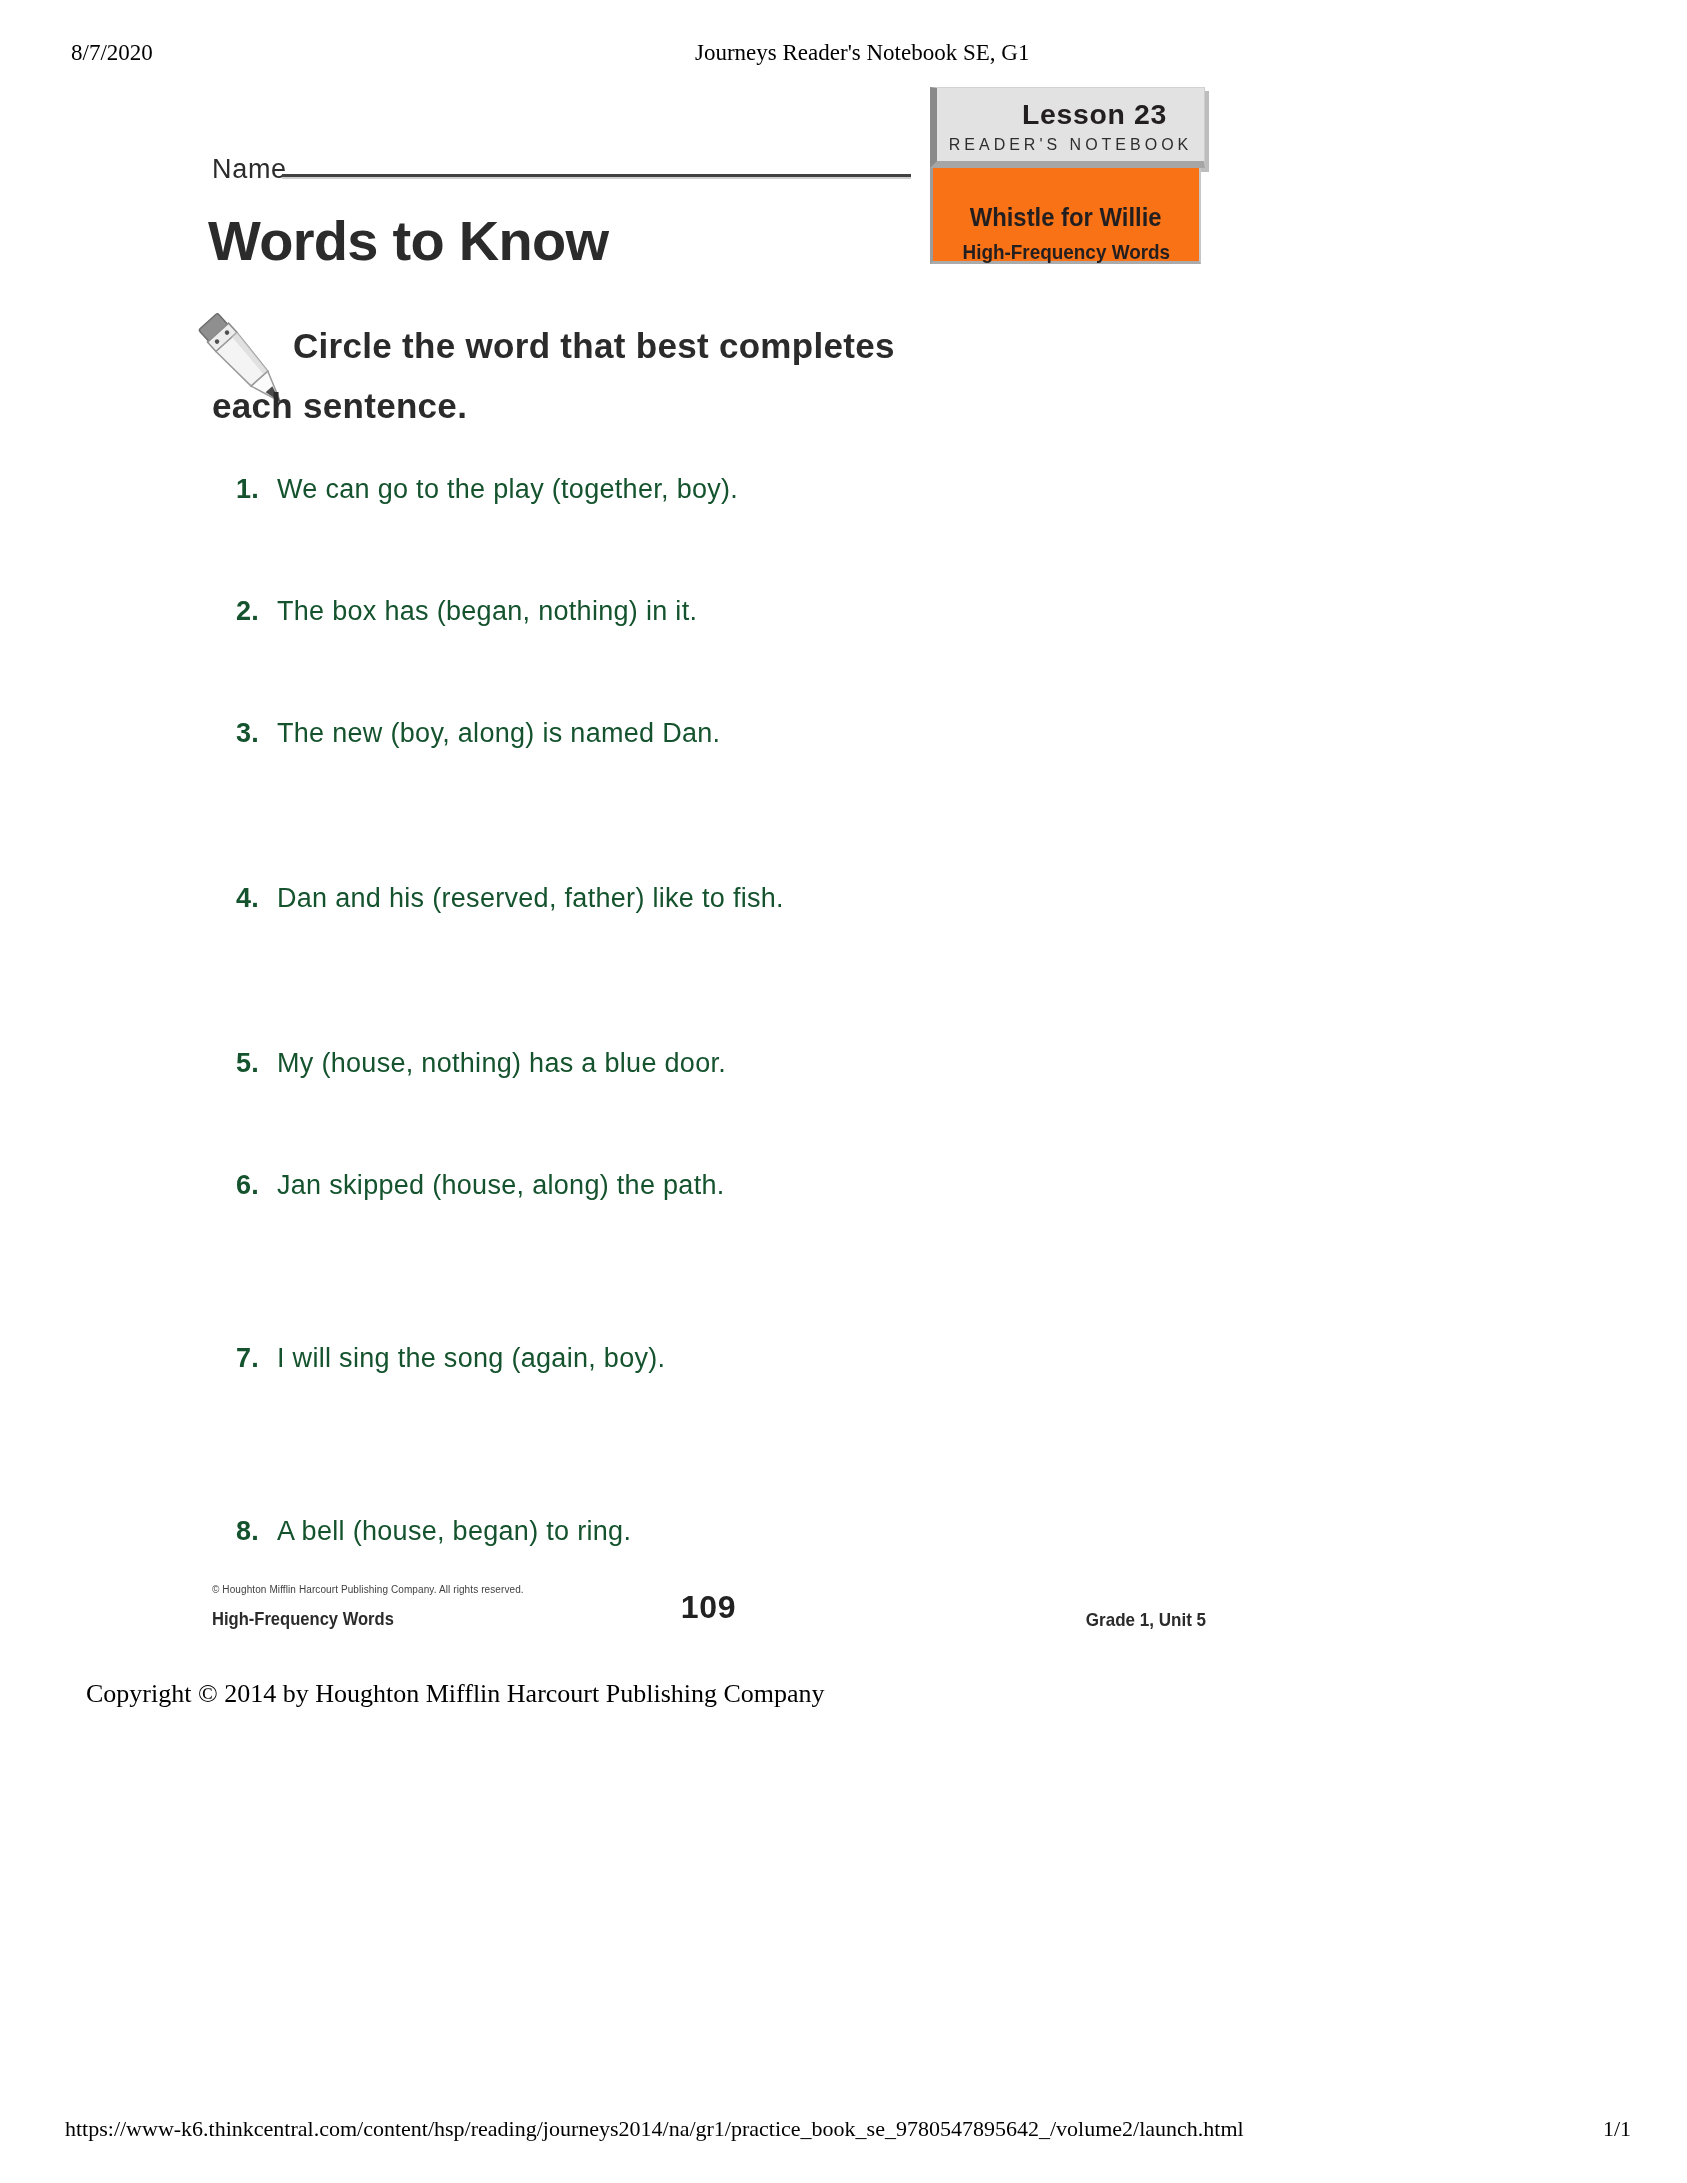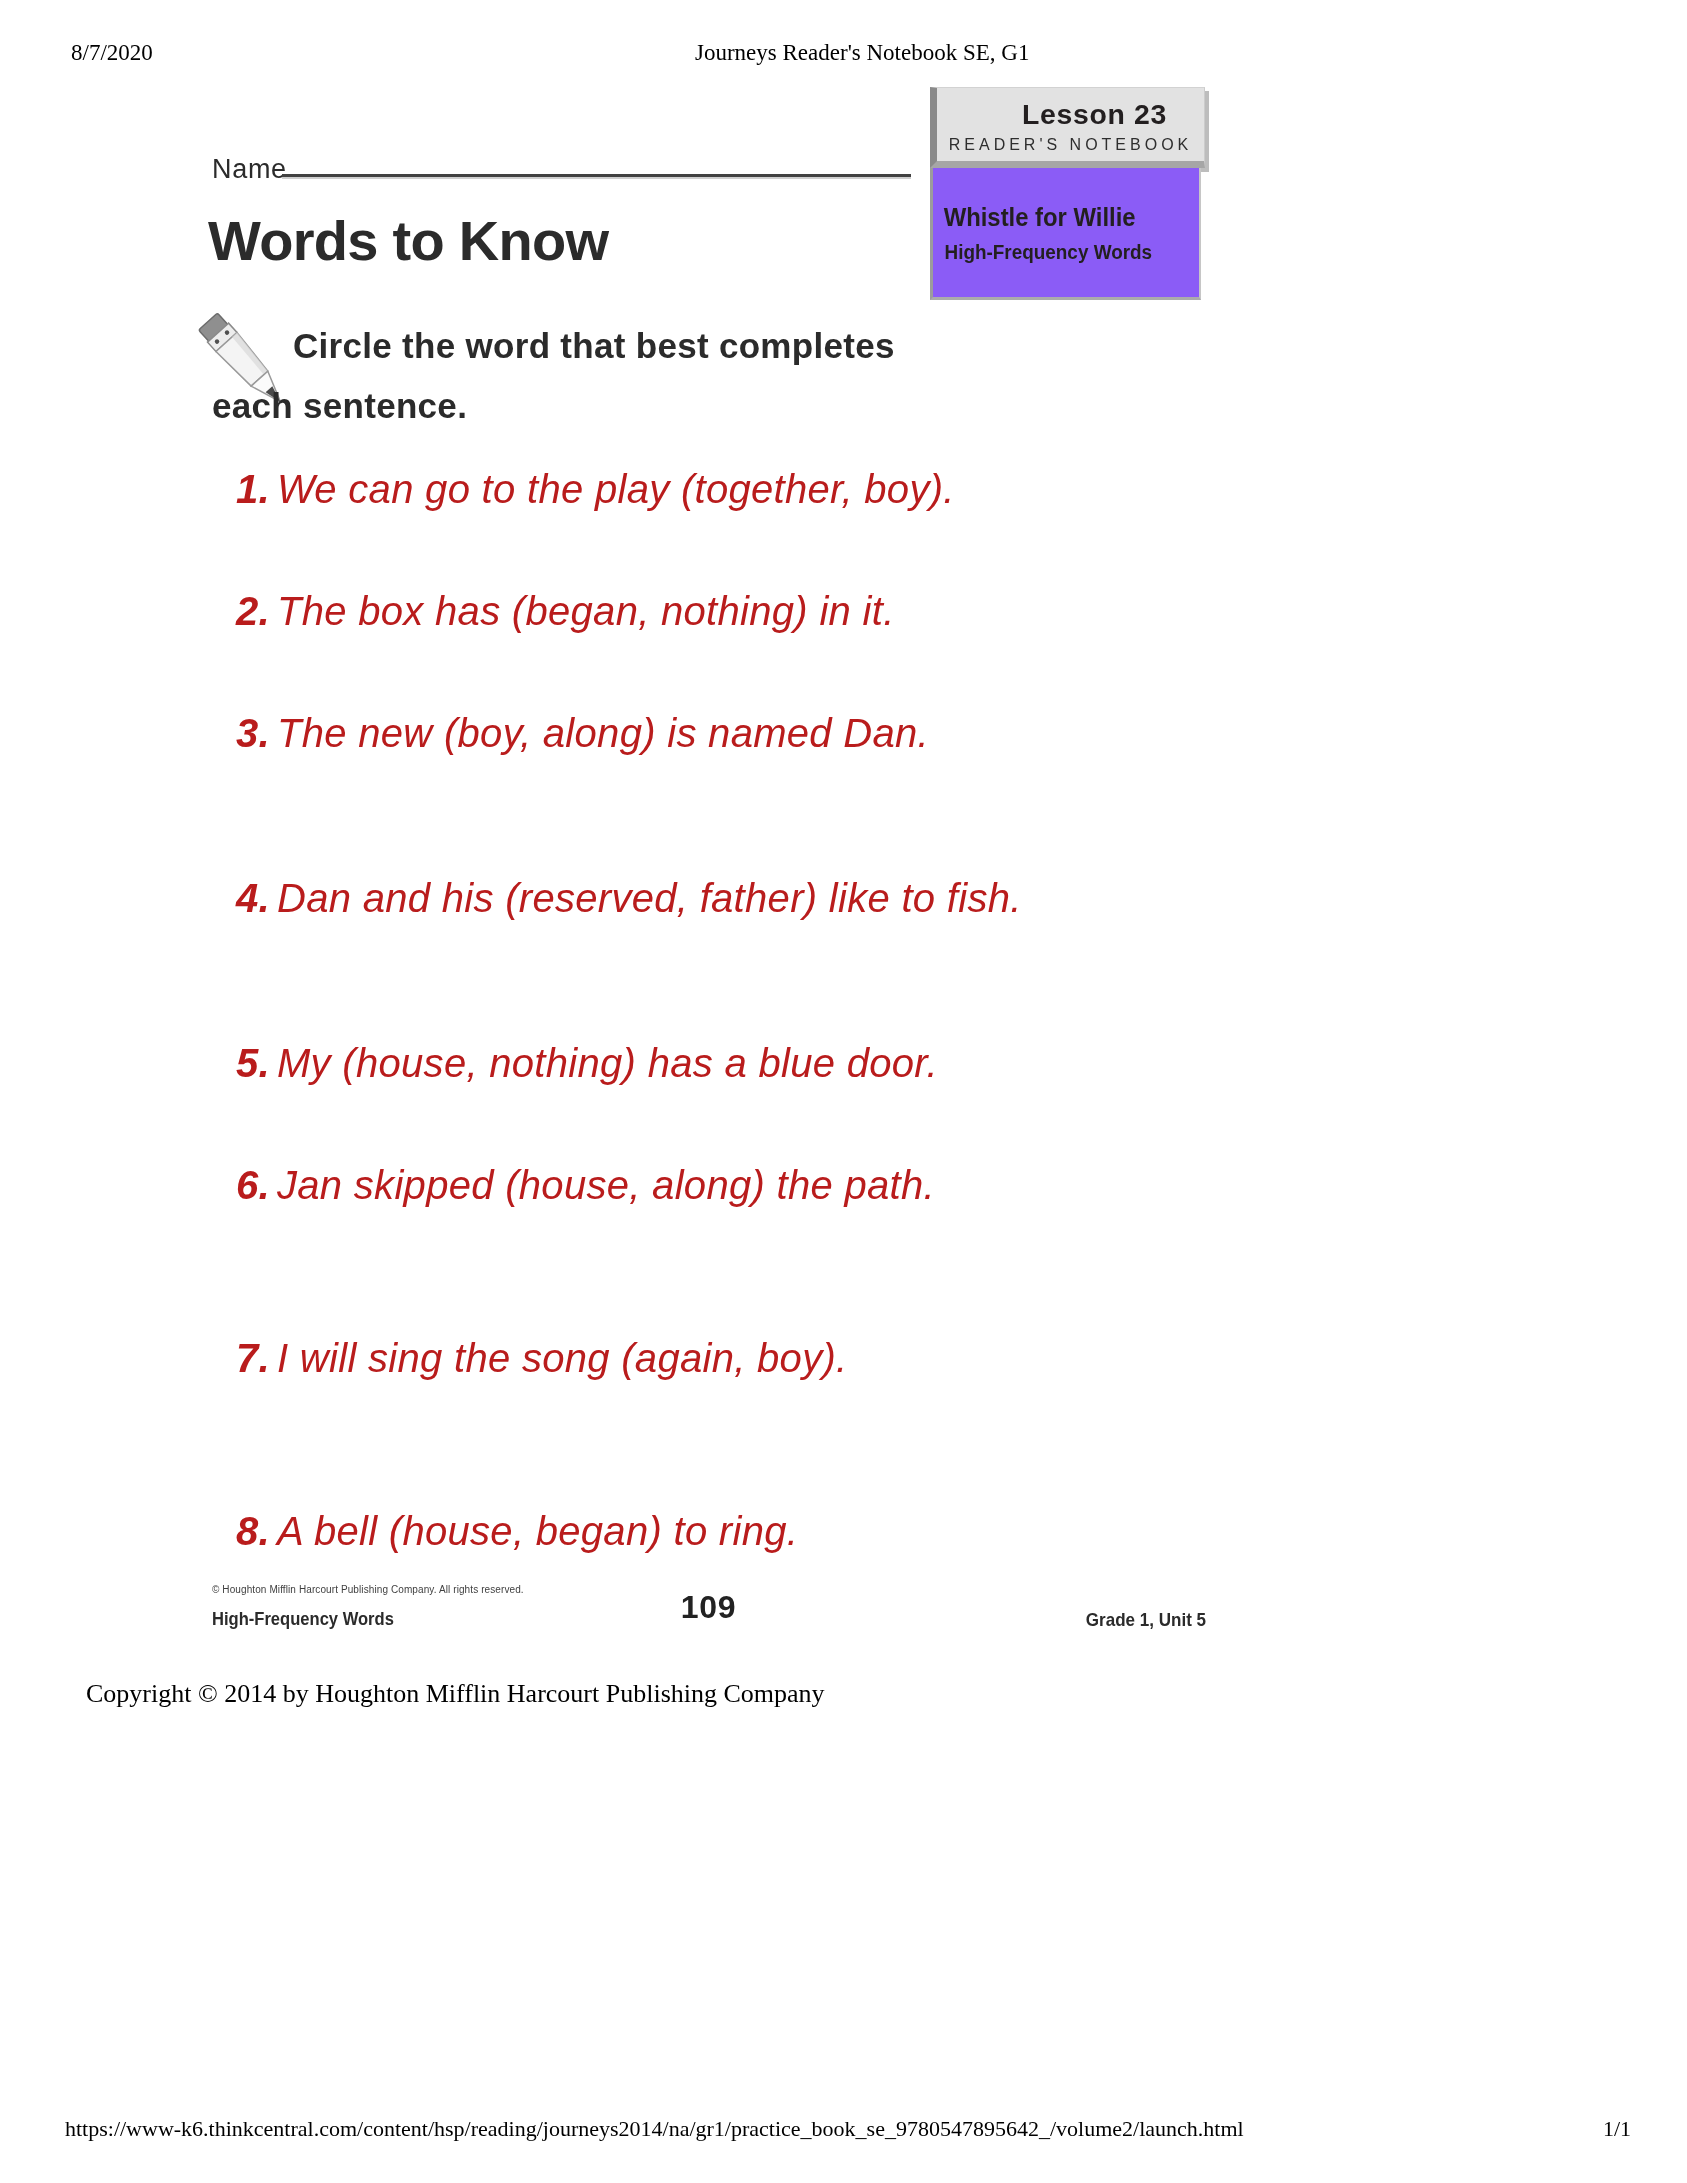--- a/index.html
+++ b/index.html
@@ -14,43 +14,43 @@
   .ftr-pages{position:absolute;right:56px;top:2116px;font-size:22px;}
 
   
   .lesson-box{position:absolute;left:930px;top:87px;width:275px;}
   .lb-header{box-sizing:border-box;width:275px;height:81px;background:#e2e2e2;
              border-left:7.3px solid #8a8a8a;border-bottom:7.3px solid #a6a6a6;
              border-top:1.3px solid #d2d2d2;border-right:1.3px solid #cccccc;
              box-shadow:4px 4px 0 #bdbdbd;text-align:center;}
   .lb-lesson{font-size:28.4px;font-weight:bold;letter-spacing:0.7px;padding-top:10px;color:#231f20;padding-left:48px;}
   .lb-series{font-size:16px;letter-spacing:4px;margin-top:4.6px;color:#2e2e2e;}
-  .lb-body{box-sizing:border-box;position:relative;width:271px;height:132px;background:#8b5cf6;
+  .lb-body{box-sizing:border-box;position:relative;width:271px;height:96px;background:#f97316;
            border-left:3.3px solid #9c9c9c;border-right:2px solid #c6c6c6;border-bottom:3.3px solid #ababab;
-           text-align:left;}
+           text-align:center;}
   .lb-story{font-size:26.5px;font-weight:bold;padding-top:34px;color:#231f20;}
   .lb-skill{font-size:21px;font-weight:bold;margin-top:6.6px;color:#231f20;}
   .cond{display:inline-block;transform:scaleX(.9);transform-origin:center;}
 
   
   .name-label{position:absolute;left:212px;top:154px;font-size:27px;letter-spacing:0.7px;color:#2b2b2b;}
   .name-line{position:absolute;left:282px;top:174px;width:629px;height:2.6px;background:#414141;
              box-shadow:0 2px 0 #cfcfcf;}
 
   
   .ws-title{position:absolute;left:208px;top:208px;font-size:56px;font-weight:bold;
             letter-spacing:-0.7px;color:#2b2b2b;}
   .pencil{position:absolute;left:205px;top:306px;width:79px;height:112px;transform:rotate(-42deg);}
   .instructions{position:absolute;left:212px;top:316px;width:715px;font-size:35px;font-weight:bold;
                 line-height:60px;text-indent:81px;letter-spacing:0.3px;color:#2b2b2b;}
 
   
   .items{position:absolute;left:212px;top:469px;width:860px;margin:0;padding:0;list-style:none;}
   .items li{position:relative;padding-left:24px;height:41px;line-height:41px;margin-bottom:81px;
-            font-size:40px;letter-spacing:0.3px;color:#b91c1c;white-space:nowrap;font-style:italic;}
+            font-size:27px;letter-spacing:0.3px;color:#14532d;white-space:nowrap;}
   .items li:nth-child(4){padding-top:43px;height:84px;}
   .items li:nth-child(7){padding-top:51px;height:92px;}
   .items .num{display:inline-block;min-width:41px;font-weight:bold;}
 
   
   .f-skill{position:absolute;left:212px;top:1609px;font-size:18px;font-weight:bold;color:#2b2b2b;
            transform:scaleX(.92);transform-origin:left;}
   .f-copy{position:absolute;left:212px;top:1584px;font-size:10px;color:#3f3f3f;letter-spacing:0.1px;}
   .f-page{position:absolute;left:662px;top:1589px;width:93px;text-align:center;
           font-size:32px;font-weight:bold;letter-spacing:0.7px;color:#222;}

